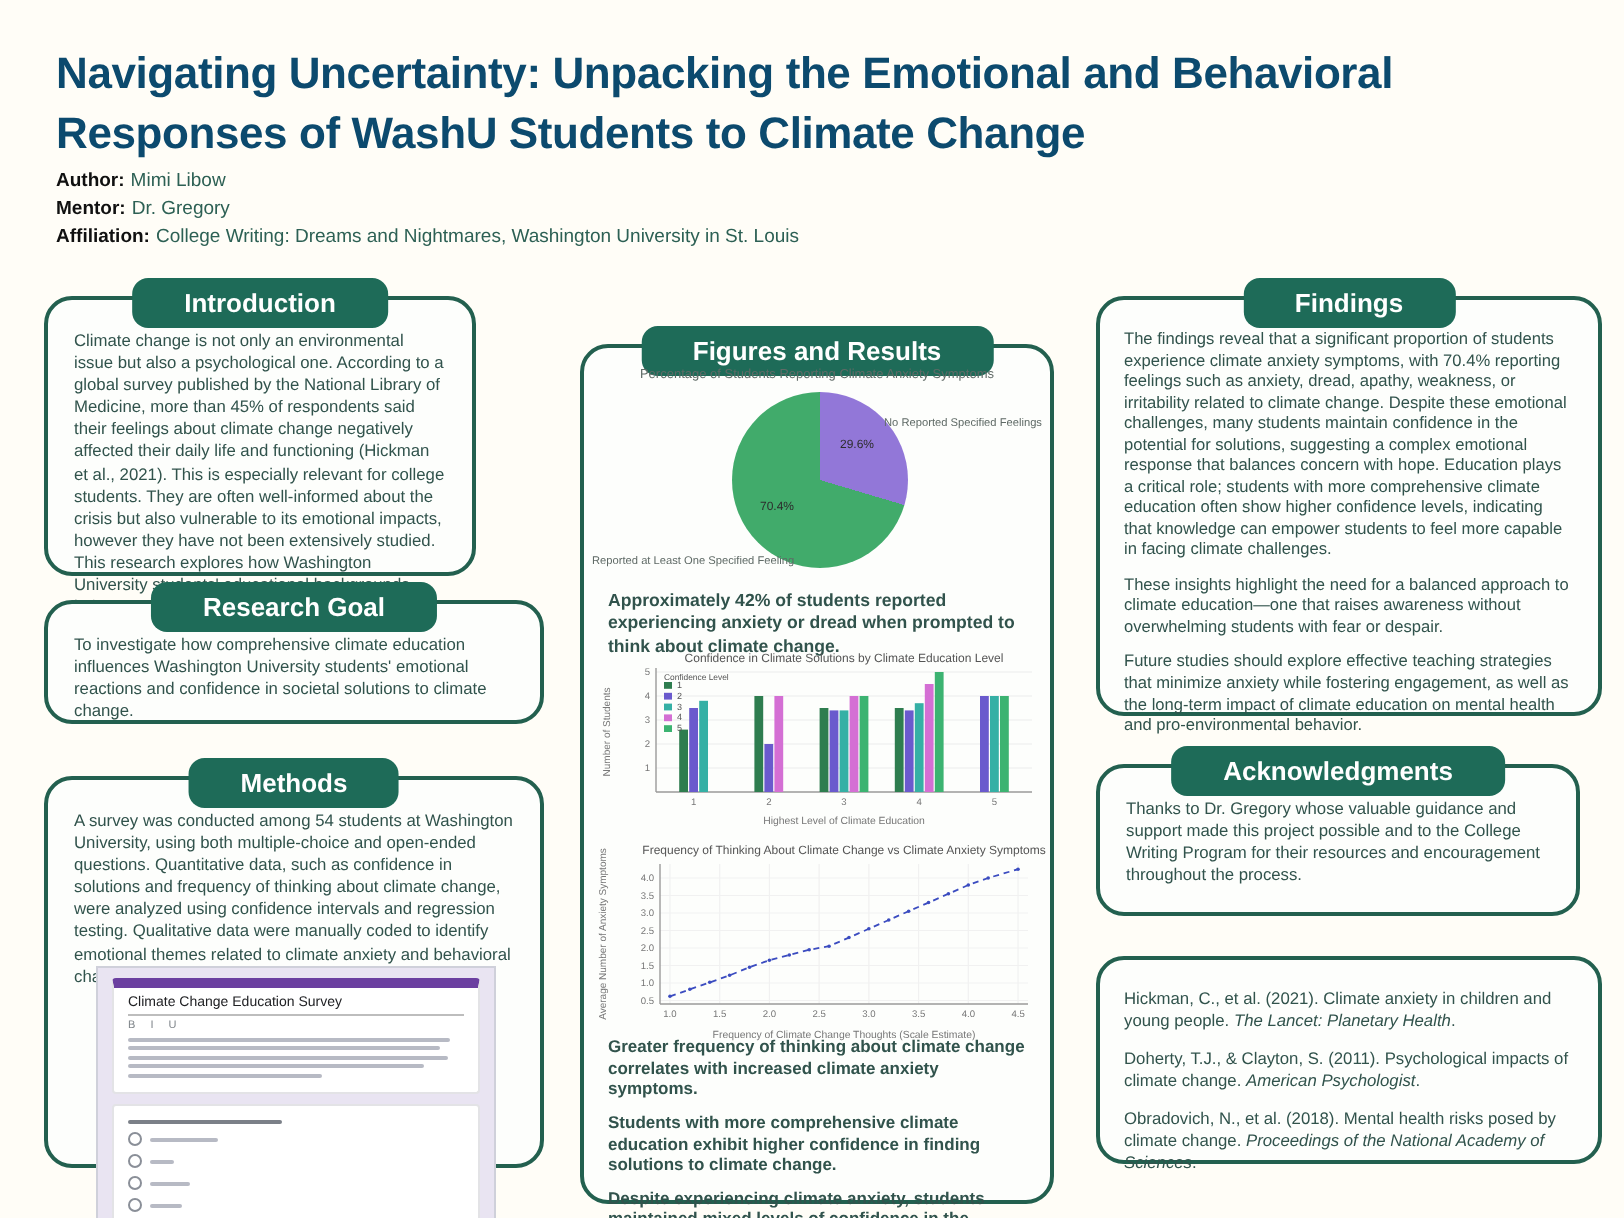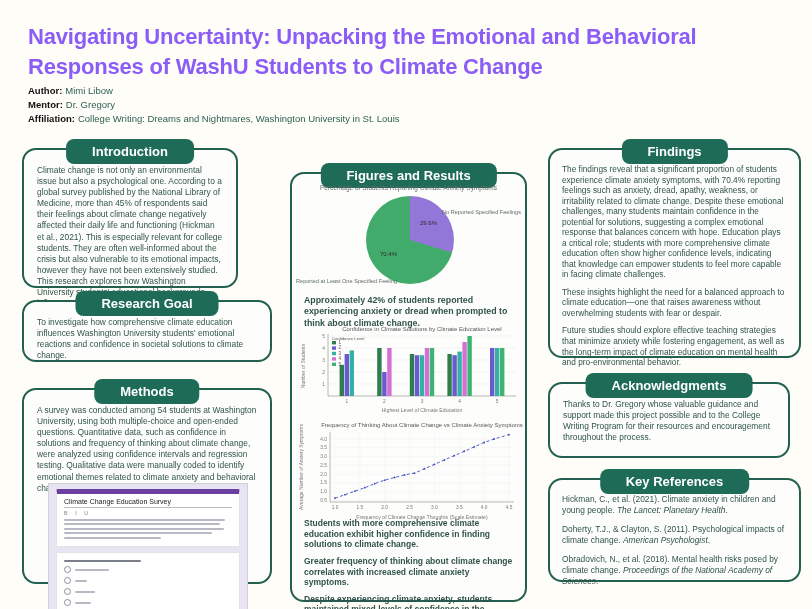--- a/index.html
+++ b/index.html
@@ -8,21 +8,21 @@
     --ink:#31534c;
   }
   html,body{margin:0;padding:0;}
   body{
     width:812px;height:609px;position:relative;overflow:hidden;
     background:#fffdf7;
     font-family:"Liberation Sans",sans-serif;
   }
   .poster-title{
     position:absolute;left:28px;top:22px;width:700px;
-    font-size:22px;font-weight:bold;color:#8b5cf6;line-height:1.35;margin:0;
+    font-size:22px;font-weight:bold;color:#0c4a6e;line-height:1.35;margin:0;
     letter-spacing:-0.2px;
   }
   .meta{position:absolute;left:28px;top:84px;}
   .meta-line{font-size:9.5px;line-height:1.45;color:#2d6054;}
   .meta-label{font-weight:bold;color:#101010;margin-right:3px;}
   .box{
     position:absolute;background:#fdfefc;
     border:2px solid var(--border);border-radius:14px;
     box-sizing:border-box;
   }
@@ -257,40 +257,39 @@
         <circle cx="178.21621621621622" cy="26.875" r="0.9" fill="#3b4cc0"></circle>
         <circle cx="188.1621621621622" cy="22.5" r="0.9" fill="#3b4cc0"></circle>
         <circle cx="198.10810810810813" cy="19" r="0.9" fill="#3b4cc0"></circle>
         <circle cx="213.02702702702703" cy="14.625" r="0.9" fill="#3b4cc0"></circle>
         <text x="126" y="7" font-size="6" fill="#555" text-anchor="middle" font-family="Liberation Sans, sans-serif">Frequency of Thinking About Climate Change vs Climate Anxiety Symptoms</text>
         <text x="126" y="99" font-size="5.2" fill="#777" text-anchor="middle" font-family="Liberation Sans, sans-serif">Frequency of Climate Change Thoughts (Scale Estimate)</text>
         <text x="0" y="0" font-size="5" fill="#777" text-anchor="middle" font-family="Liberation Sans, sans-serif" transform="translate(7,47) rotate(-90)">Average Number of Anxiety Symptoms</text>
       </svg></div>
 
   <div class="conclusions">
+    <p>Greater frequency of thinking about climate change correlates with increased climate anxiety symptoms.</p>
     <p>Students with more comprehensive climate education exhibit higher confidence in finding solutions to climate change.</p>
-    <p>Greater frequency of thinking about climate change correlates with increased climate anxiety symptoms.</p>
     <p>Despite experiencing climate anxiety, students maintained mixed levels of  confidence in the potential for solutions, suggesting emotional complexity.</p>
   </div>
 </section>
 
 <section class="box" style="left:548px;top:148px;width:253px;height:210px;">
   <div class="pill">Findings</div>
   <div class="body-text tight">
     <p>The findings reveal that a significant proportion of students experience climate anxiety symptoms, with 70.4% reporting feelings such as anxiety, dread, apathy, weakness, or irritability related to climate change. Despite these emotional challenges, many students maintain confidence in the potential for solutions, suggesting a complex emotional response that balances concern with hope. Education plays a critical role; students with more comprehensive climate education often show higher confidence levels, indicating that knowledge can empower students to feel more capable in facing climate challenges.</p>
     <p>These insights highlight the need for a balanced approach to climate education—one that raises awareness without overwhelming students with fear or despair.</p>
     <p>Future studies should explore effective teaching strategies that minimize anxiety while fostering engagement, as well as the long-term impact of climate education on mental health and pro-environmental behavior.</p>
   </div>
 </section>
 
 <section class="box" style="left:548px;top:382px;width:242px;height:76px;">
   <div class="pill">Acknowledgments</div>
   <p class="body-text">Thanks to Dr. Gregory whose valuable guidance and support made this project possible and to the College Writing Program for their resources and encouragement throughout the process.</p>
 </section>
 
 <section class="box" style="left:548px;top:478px;width:253px;height:104px;">
-  <div class="pill">Key References</div>
   <div class="refs">
     <p><span>Hickman, C., et al. (2021). Climate anxiety in children and young people. </span><span class="it">The Lancet: Planetary Health</span><span>.</span></p>
     <p><span>Doherty, T.J., &amp; Clayton, S. (2011). Psychological impacts of climate change. </span><span class="it">American Psychologist</span><span>.</span></p>
     <p><span>Obradovich, N., et al. (2018). Mental health risks posed by climate change. </span><span class="it">Proceedings of the National Academy of Sciences</span><span>.</span></p>
   </div>
 </section>
 
 </body></html>

